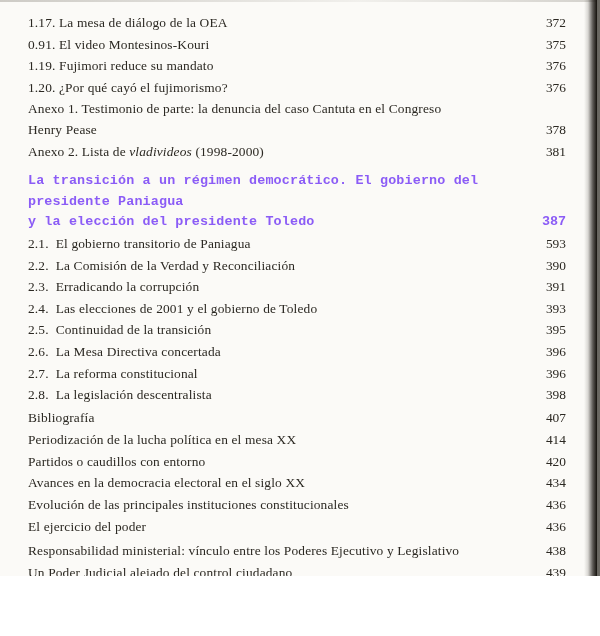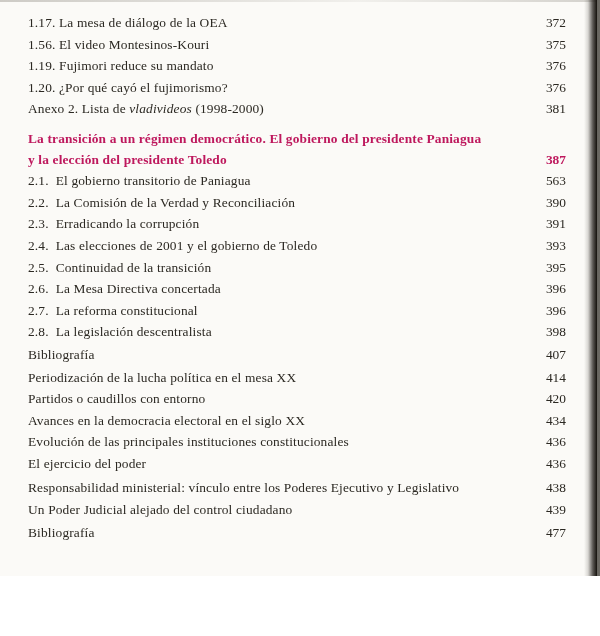--- a/index.html
+++ b/index.html
@@ -66,74 +66,84 @@
   }
   .pagenum {
     flex: 0 0 auto;
     margin-left: 12px;
     text-align: right;
     min-width: 30px;
   }
   .entry.bold .title,
   .entry.bold .pagenum {
     font-weight: bold;
-    color: #be185d;
+    color: #8b5cf6;
+    font-family: Liberation Mono, monospace;
   }
   .italic {
     font-style: italic;
   }
 </style>
 </head>
 <body>
 
 <div class="page">
   <div class="toc">
       <div class="entry">
         <div class="row">
           <span class="title">1.17. La mesa de diálogo de la OEA</span>
           <span class="pagenum">372</span>
         </div>
       </div>
       <div class="entry" style="margin-top: 1px;">
         <div class="row">
-          <span class="title">1.56. El video Montesinos-Kouri</span>
+          <span class="title">0.91. El video Montesinos-Kouri</span>
           <span class="pagenum">375</span>
         </div>
       </div>
       <div class="entry" style="margin-top: 1px;">
         <div class="row">
           <span class="title">1.19. Fujimori reduce su mandato</span>
           <span class="pagenum">376</span>
         </div>
       </div>
       <div class="entry" style="margin-top: 1px;">
         <div class="row">
           <span class="title">1.20. ¿Por qué cayó el fujimorismo?</span>
           <span class="pagenum">376</span>
         </div>
       </div>
       <div class="entry" style="margin-top: 1px;">
         <div class="row">
+          <span class="title">Anexo 1. Testimonio de parte: la denuncia del caso Cantuta en el Congreso</span>
+        </div>
+        <div class="row">
+          <span class="title">Henry Pease</span>
+          <span class="pagenum">378</span>
+        </div>
+      </div>
+      <div class="entry" style="margin-top: 1px;">
+        <div class="row">
           <span class="title"><span>Anexo 2. Lista de </span><span class="italic">vladivideos</span><span> (1998-2000)</span></span>
           <span class="pagenum">381</span>
         </div>
       </div>
       <div class="entry bold" style="margin-top: 9px;">
         <div class="row">
           <span class="title">La transición a un régimen democrático. El gobierno del presidente Paniagua</span>
         </div>
         <div class="row">
           <span class="title">y la elección del presidente Toledo</span>
           <span class="pagenum">387</span>
         </div>
       </div>
       <div class="entry" style="margin-top: 1px;">
         <div class="row">
           <span class="title">2.1.  El gobierno transitorio de Paniagua</span>
-          <span class="pagenum">563</span>
+          <span class="pagenum">593</span>
         </div>
       </div>
       <div class="entry" style="margin-top: 1px;">
         <div class="row">
           <span class="title">2.2.  La Comisión de la Verdad y Reconciliación</span>
           <span class="pagenum">390</span>
         </div>
       </div>
       <div class="entry" style="margin-top: 1px;">
         <div class="row">

